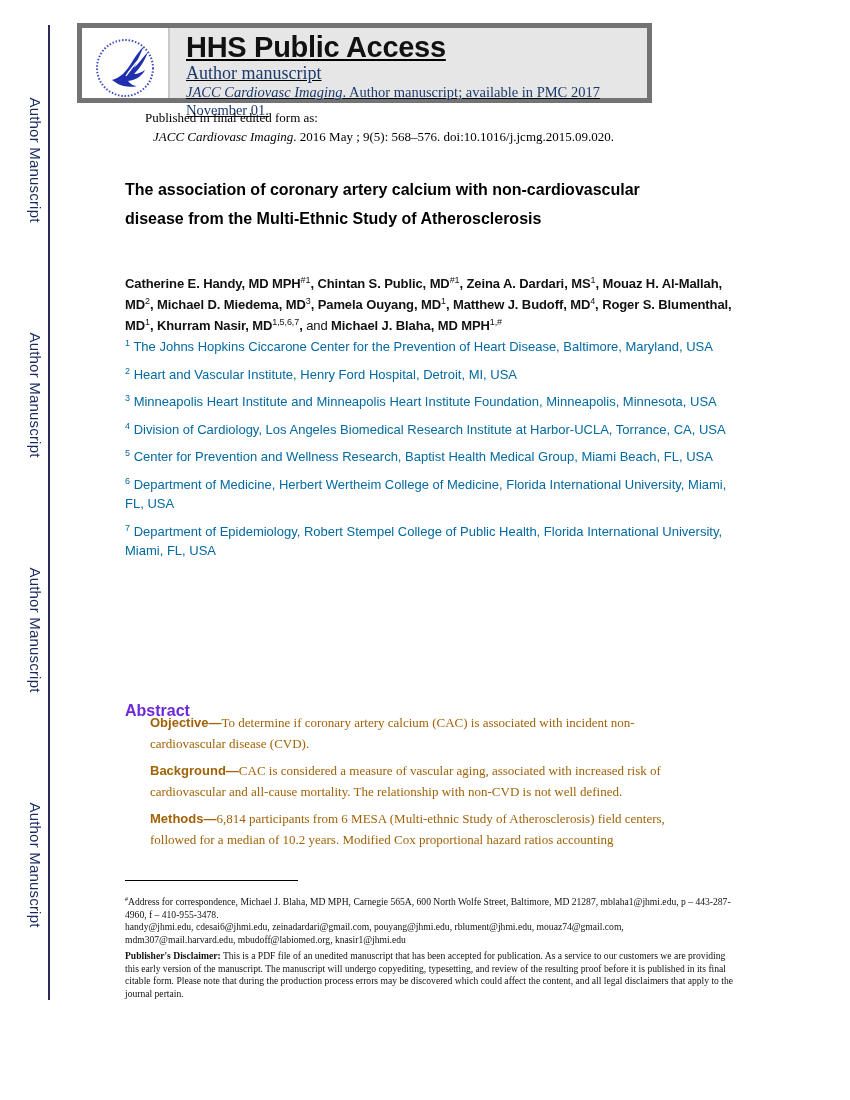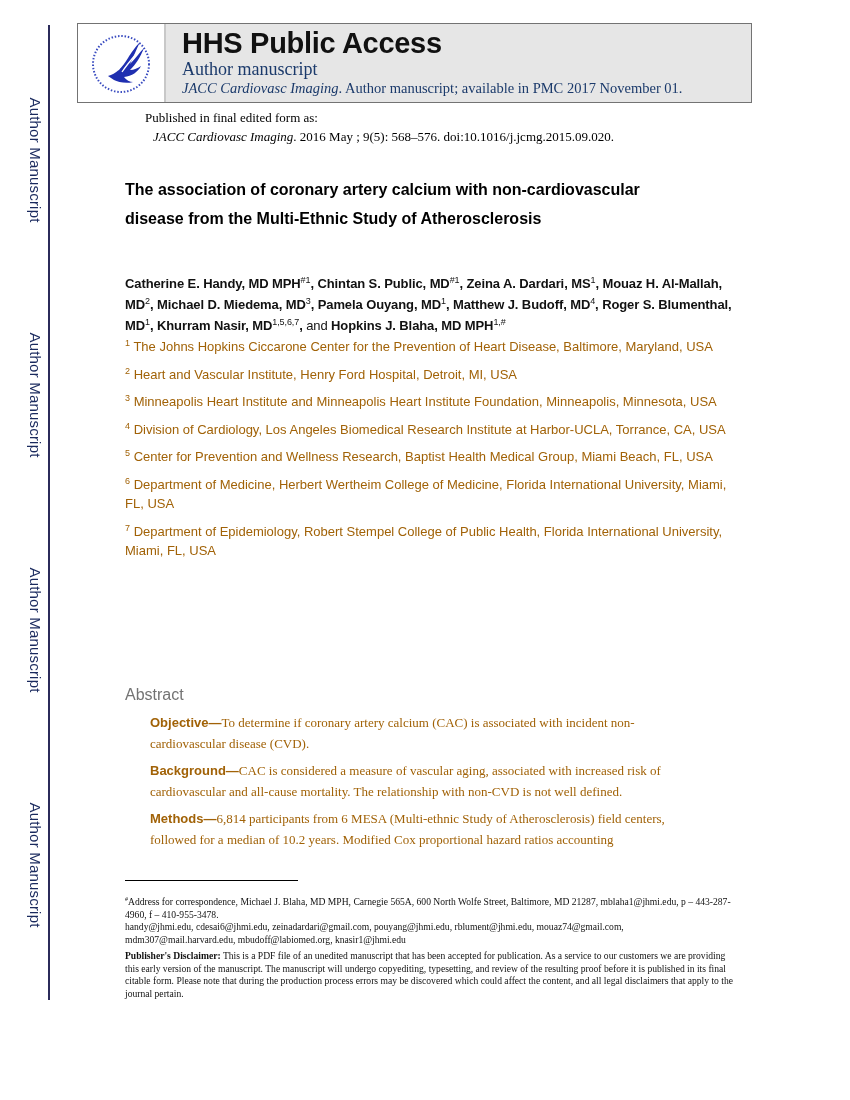--- a/index.html
+++ b/index.html
@@ -8,44 +8,44 @@
 
   
   .side-rule { position: absolute; left: 48px; top: 25px; width: 2px; height: 975px; background: #2b2b5a; }
   .side-label { position: absolute; left: 35px; width: 0; height: 0; }
   .side-label span {
     position: absolute; white-space: nowrap; transform: translate(-50%, -50%) rotate(90deg);
     font-family: "Liberation Sans", "DejaVu Sans", sans-serif; font-size: 15px; color: #1a2a5e; letter-spacing: 0.2px;
   }
 
   
-  .hdr { position: absolute; left: 77px; top: 23px; width: 675px; height: 80px; border: 1px solid #737373; background: #e6e6e6; box-sizing: border-box; display: flex; }
+  .hdr { position: absolute; left: 77px; top: 23px; width: 575px; height: 80px; border: 5px solid #737373; background: #e6e6e6; box-sizing: border-box; display: flex; text-decoration: underline; }
   .hdr-logo { width: 88px; height: 100%; background: #fff; border-right: 2px solid #c8c8c8; position: relative; box-sizing: border-box; }
   .hdr-text { padding-left: 16px; padding-top: 3px; }
   .hdr-title { font-family: "Liberation Sans", "DejaVu Sans", sans-serif; font-weight: bold; font-size: 29px; line-height: 32px; color: #111; letter-spacing: -0.3px; }
   .hdr-sub { font-family: "Liberation Serif", "DejaVu Serif", serif; font-size: 18px; line-height: 20px; color: #1b3a6b; }
   .hdr-journal { font-family: "Liberation Serif", "DejaVu Serif", serif; font-size: 14.5px; line-height: 18px; color: #1b3a6b; }
   .hdr-journal i { font-style: italic; }
 
   .pub { position: absolute; left: 125px; top: 108px; font-size: 13px; line-height: 19px; margin-left: 20px; }
   .pub .l2 { padding-left: 8px; text-align: center; }
 
   .title { position: absolute; left: 125px; top: 176px; width: 560px; font-family: "Liberation Sans", "DejaVu Sans", sans-serif; font-weight: bold; font-size: 16px; line-height: 28.5px; color: #000000; }
 
   .authors { position: absolute; left: 125px; top: 273px; width: 610px; font-family: "Liberation Sans", "DejaVu Sans", sans-serif; font-weight: bold; font-size: 13px; line-height: 21px; color: #111; letter-spacing: -0.1px; }
   .authors sup { font-weight: normal; font-size: 9px; line-height: 0; }
   .authors .and { font-weight: normal; }
 
-  .affils { position: absolute; left: 125px; top: 337px; width: 610px; font-family: "Liberation Sans", "DejaVu Sans", sans-serif; font-size: 13px; line-height: 19.5px; color: #a16207; }
+  .affils { position: absolute; left: 125px; top: 337px; width: 610px; font-family: "Liberation Sans", "DejaVu Sans", sans-serif; font-size: 13px; line-height: 19.5px; color: #0369a1; }
   .affil { margin-bottom: 8px; }
   .affil sup { font-size: 9px; line-height: 0; }
   .equal { font-family: "Liberation Serif", "DejaVu Serif", serif; font-size: 13px; margin-top: 0; }
   .equal sup { font-size: 8px; }
 
-  .abs-h { position: absolute; left: 125px; top: 686px; font-family: "Liberation Sans", "DejaVu Sans", sans-serif; font-weight: normal; font-size: 16px; color: #737373; }
+  .abs-h { position: absolute; left: 125px; top: 702px; font-family: "Liberation Sans", "DejaVu Sans", sans-serif; font-weight: bold; font-size: 16px; color: #6d28d9; }
   .abs { position: absolute; left: 150px; top: 713px; width: 560px; font-family: "Liberation Serif", "DejaVu Serif", serif; font-size: 13px; line-height: 20.5px; color: #a16207; }
   .abs p { margin: 0 0 7px 0; }
   .abs b { font-family: "Liberation Sans", "DejaVu Sans", sans-serif; font-weight: bold; font-size: 13px; }
 
   .fn-rule { position: absolute; left: 125px; top: 880px; width: 173px; height: 1px; background: #000; }
   .fn { position: absolute; left: 125px; top: 893px; width: 610px; font-family: "Liberation Serif", "DejaVu Serif", serif; font-size: 9.6px; line-height: 12.5px; color: #111; }
   .fn p { margin: 0; }
   .fn .disc { margin-top: 4px; }
   .fn sup { font-size: 6px; }
 </style>
@@ -93,21 +93,21 @@
   <span>Catherine E. Handy, MD MPH</span><sup>#1</sup>,
   <span>Chintan S. Public, MD</span><sup>#1</sup>,
   <span>Zeina A. Dardari, MS</span><sup>1</sup>,
   <span>Mouaz H. Al-Mallah, MD</span><sup>2</sup>,
   <span>Michael D. Miedema, MD</span><sup>3</sup>,
   <span>Pamela Ouyang, MD</span><sup>1</sup>,
   <span>Matthew J. Budoff, MD</span><sup>4</sup>,
   <span>Roger S. Blumenthal, MD</span><sup>1</sup>,
   <span>Khurram Nasir, MD</span><sup>1,5,6,7</sup>,
   <span class="and">and</span>
-  <span>Hopkins J. Blaha, MD MPH</span><sup>1,#</sup>
+  <span>Michael J. Blaha, MD MPH</span><sup>1,#</sup>
 </div>
 
 <div class="affils">
   <div class="affil"><sup>1</sup> <span>The Johns Hopkins Ciccarone Center for the Prevention of Heart Disease, Baltimore, Maryland, USA</span></div>
   <div class="affil"><sup>2</sup> <span>Heart and Vascular Institute, Henry Ford Hospital, Detroit, MI, USA</span></div>
   <div class="affil"><sup>3</sup> <span>Minneapolis Heart Institute and Minneapolis Heart Institute Foundation, Minneapolis, Minnesota, USA</span></div>
   <div class="affil"><sup>4</sup> <span>Division of Cardiology, Los Angeles Biomedical Research Institute at Harbor-UCLA, Torrance, CA, USA</span></div>
   <div class="affil"><sup>5</sup> <span>Center for Prevention and Wellness Research, Baptist Health Medical Group, Miami Beach, FL, USA</span></div>
   <div class="affil"><sup>6</sup> <span>Department of Medicine, Herbert Wertheim College of Medicine, Florida International University, Miami, FL, USA</span></div>
   <div class="affil"><sup>7</sup> <span>Department of Epidemiology, Robert Stempel College of Public Health, Florida International University, Miami, FL, USA</span></div>

